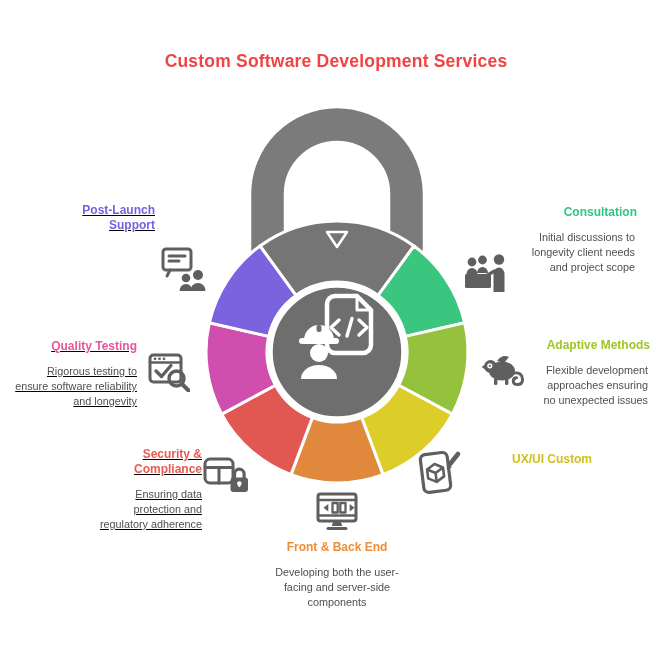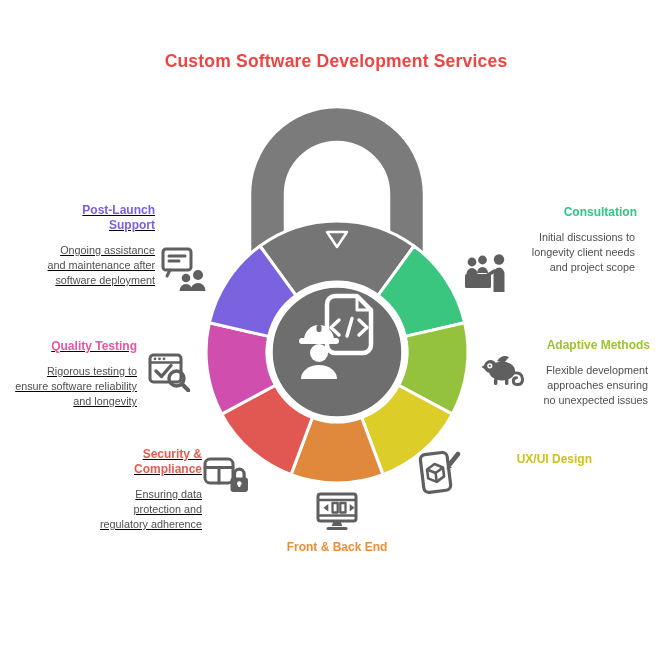--- a/index.html
+++ b/index.html
@@ -70,21 +70,20 @@
     <path d="M304,340 a15,15 0 0 1 30,0 Z" fill="#FFFFFF"></path>
     <rect x="299" y="338" width="40" height="6" rx="3" fill="#FFFFFF"></rect>
     <rect x="316.5" y="325" width="5" height="7" rx="2" fill="#6E6E6E"></rect>
     <circle cx="319" cy="353" r="9" fill="#FFFFFF"></circle>
     <path d="M301,379 a18,14 0 0 1 36,0 Z" fill="#FFFFFF"></path>
   </g>
 </svg>
 
 <div class="svc align-right" id="svc-postlaunch">
   <div class="label lbl-narrow" style="color: rgb(122, 95, 222);">Post-Launch Support</div>
-  <div class="desc" style="color: rgb(79, 79, 79);">Ongoing assistance and maintenance after software deployment</div>
 </div>
 
 <div class="svc align-right" id="svc-quality">
   <div class="label" style="color: rgb(231, 85, 159);">Quality Testing</div>
   <div class="desc" style="color: rgb(79, 79, 79);">Rigorous testing to ensure software reliability and longevity</div>
 </div>
 
 <div class="svc align-right" id="svc-security">
   <div class="label lbl-narrow" style="color: rgb(230, 90, 80);">Security &amp; Compliance</div>
   <div class="desc" style="color: rgb(79, 79, 79);">Ensuring data protection and regulatory adherence</div>
@@ -94,25 +93,26 @@
   <div class="label" style="color: rgb(47, 198, 134);">Consultation</div>
   <div class="desc" style="color: rgb(79, 79, 79);">Initial discussions to longevity client needs and project scope</div>
 </div>
 
 <div class="svc align-left" id="svc-adaptive">
   <div class="label" style="color: rgb(158, 196, 40);">Adaptive Methods</div>
   <div class="desc" style="color: rgb(79, 79, 79);">Flexible development approaches ensuring no unexpected issues</div>
 </div>
 
 <div class="svc align-left" id="svc-uxui">
-  <div class="label" style="color: rgb(207, 192, 29);">UX/UI Design</div>
+  <div class="label" style="color: rgb(207, 192, 29);">UX/UI Custom</div>
 </div>
 
 <div class="svc align-center" id="svc-frontback">
   <div class="label" style="color: rgb(238, 141, 54);">Front &amp; Back End</div>
+  <div class="desc" style="color: rgb(79, 79, 79);">Developing both the user-facing and server-side components</div>
 </div>
 
 <span class="icon-wrap" id="icon-postlaunch">
   <svg width="46" height="48" viewBox="0 0 46 48">
     <g fill="none" stroke="#5F5F5F" stroke-width="3" stroke-linecap="round" stroke-linejoin="round">
       <rect x="3" y="4" width="28" height="21" rx="3"></rect>
       <path d="M9,11 H25 M9,16 H19"></path>
       <path d="M10,25 l-3,6"></path>
     </g>
     <g fill="#5F5F5F">

